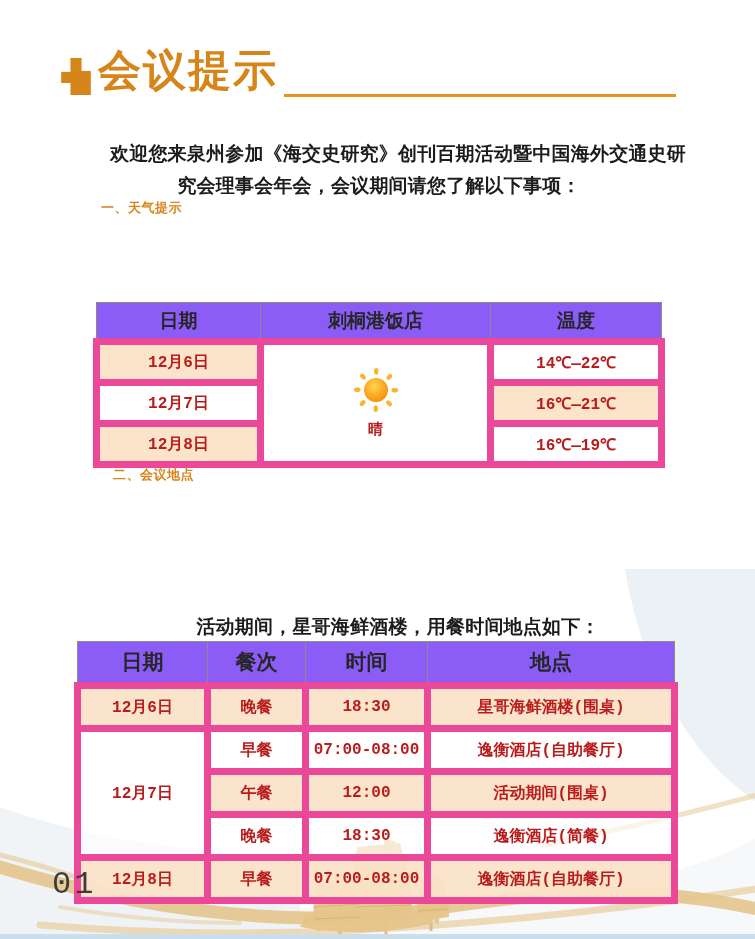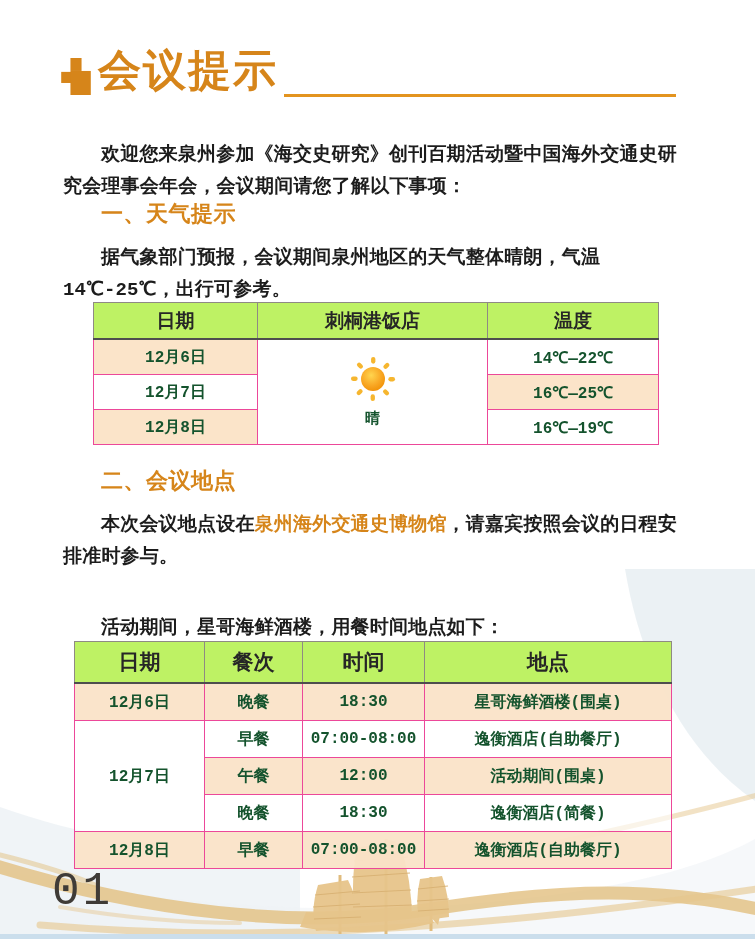--- a/index.html
+++ b/index.html
@@ -10,48 +10,48 @@
   }
   
   .decor { position:absolute; left:0; bottom:0; width:755px; height:400px; }
 
   .title-row { position:absolute; left:61px; top:52px; display:flex; align-items:flex-start; gap:7px; }
   .title-icon svg { display:block; margin-top:6px; }
   .page-title { font-size:43px; font-weight:900; color:#d6851a; letter-spacing:2px; line-height:1.0; }
   .title-underline { position:absolute; left:284px; top:94px; width:392px; height:3px; background:#e3941f; }
 
   .para { position:absolute; left:63px; width:632px; font-size:19px; line-height:1.68;
-          font-weight:700; text-indent:2em; letter-spacing:0.2px; color:#1c1c1c; }
+          font-weight:700; text-indent:2em; letter-spacing:0.2px; color:#1c1c1c;text-align:center; }
   .intro { top:121px; }
-  .sec-heading { position:absolute; left:101px; font-size:22px; font-weight:700; color:#d6851a; letter-spacing:0.5px; }
+  .sec-heading { position:absolute; left:101px; font-size:13px; font-weight:700; color:#d6851a; letter-spacing:0.5px; }
   .h-weather { top:199px; }  .p-weather { top:224px; }
-  .h-venue   { top:466px; }  .p-venue   { top:491px; }
+  .h-venue   { top:466px;margin-left:12px; }  .p-venue   { top:491px; }
   .h-meals   { top:569px; }  .p-meals   { top:594px; }
   .highlight { color:#d6851a; }
 
   table { border-collapse:collapse; table-layout:fixed; text-align:center; }
-  th { background:#bef264; font-weight:700; color:#262626;
+  th { background:#8b5cf6; font-weight:700; color:#262626;
        border:1px solid #8f8a84; border-bottom:2px solid #4e4e4e; }
-  td { border:1px solid #ec4899; font-weight:700; color:#14532d; }
+  td { border:7px solid #ec4899; font-weight:700; color:#b91c1c; }
 
   .weather-table { position:absolute; left:93px; top:302px; width:565px; }
   .weather-table th { height:33px; font-size:19px; }
   .weather-table td { height:32px; font-size:16px; background:#ffffff; }
   .weather-table td.light { background:#fbe4c9; }
   .weather-cell { background:#ffffff; }
   .sun-wrap { display:flex; flex-direction:column; align-items:center; justify-content:center; gap:2px; }
   .weather-label { font-size:15px; font-weight:700; }
 
   .meal-table { position:absolute; left:74px; top:641px; width:597px; }
   .meal-table th { height:38px; font-size:21px; }
   .meal-table td { height:34px; font-size:16px; }
   .meal-table td.light { background:rgba(250,227,200,0.95); }
   .meal-table td.white { background:rgba(255,255,255,0.62); }
 
-  .page-number { position:absolute; left:52px; top:866px; font-size:46px;
+  .page-number { position:absolute; left:52px; top:866px; font-size:32px;
                  color:#3f3b37; letter-spacing:3px; font-weight:400; }
   .bottom-strip { position:absolute; left:0; bottom:0; width:755px; height:5px; background:#cbdeec; }
 </style>
 </head>
 <body>
 
 <div class="page">
 
   <svg class="decor" viewBox="0 0 755 400" aria-hidden="true">
 
@@ -102,21 +102,20 @@
         <rect x="10" y="14" width="22" height="26"></rect>
       </svg>
     </span>
     <span class="page-title">会议提示</span>
   </div>
   <div class="title-underline"></div>
 
   <p class="para intro">欢迎您来泉州参加《海交史研究》创刊百期活动暨中国海外交通史研究会理事会年会，会议期间请您了解以下事项：</p>
 
   <div class="sec-heading h-weather">一、天气提示</div>
-  <p class="para p-weather">据气象部门预报，会议期间泉州地区的天气整体晴朗，气温14℃-25℃，出行可参考。</p>
 
   <table class="weather-table">
     <colgroup>
         <col style="width:164px">
         <col style="width:230px">
         <col style="width:171px">
       </colgroup>
     <thead>
       <tr>
         <th>日期</th>
@@ -151,31 +150,30 @@
                 <circle cx="24" cy="24" r="12.5" fill="url(#sung)"></circle>
               </svg>
             </span>
             <span class="weather-label">晴</span>
           </div>
         </td>
         <td>14℃—22℃</td>
       </tr>
       <tr>
         <td>12月7日</td>
-        <td class="light">16℃—25℃</td>
+        <td class="light">16℃—21℃</td>
       </tr>
       <tr>
         <td class="light">12月8日</td>
         <td>16℃—19℃</td>
       </tr>
     </tbody>
   </table>
 
   <div class="sec-heading h-venue">二、会议地点</div>
-  <p class="para p-venue"><span>本次会议地点设在</span><span class="highlight">泉州海外交通史博物馆</span><span>，请嘉宾按照会议的日程安排准时参与。</span></p>
 
   <p class="para p-meals">活动期间，星哥海鲜酒楼，用餐时间地点如下：</p>
 
   <table class="meal-table">
     <colgroup>
         <col style="width:130px">
         <col style="width:98px">
         <col style="width:122px">
         <col style="width:247px">
       </colgroup>

